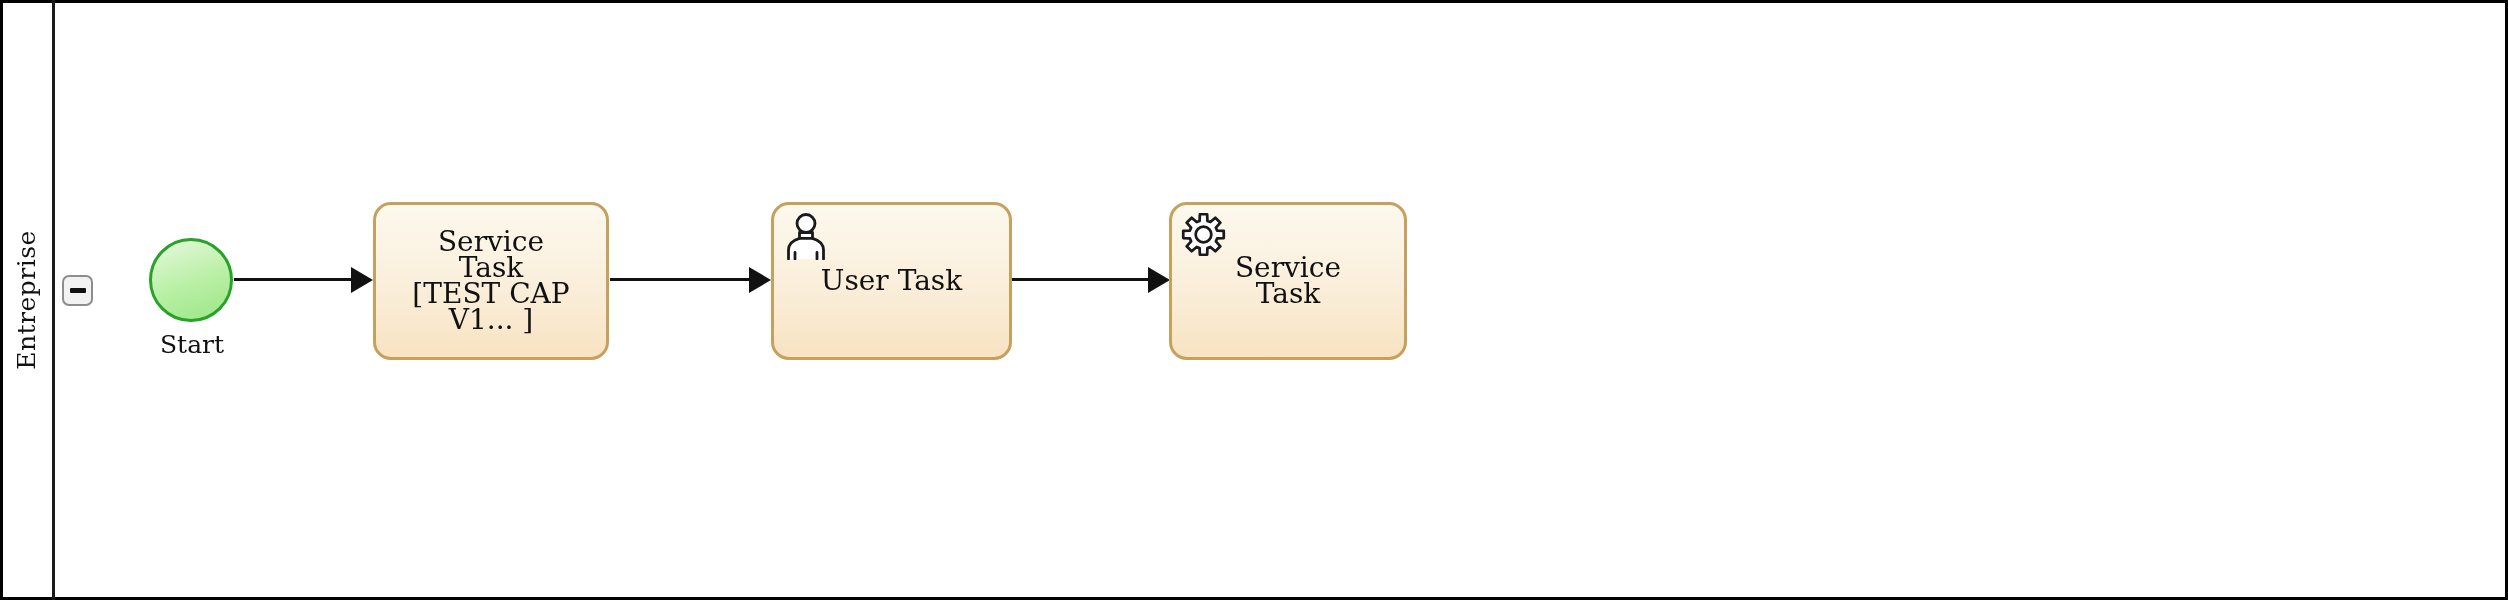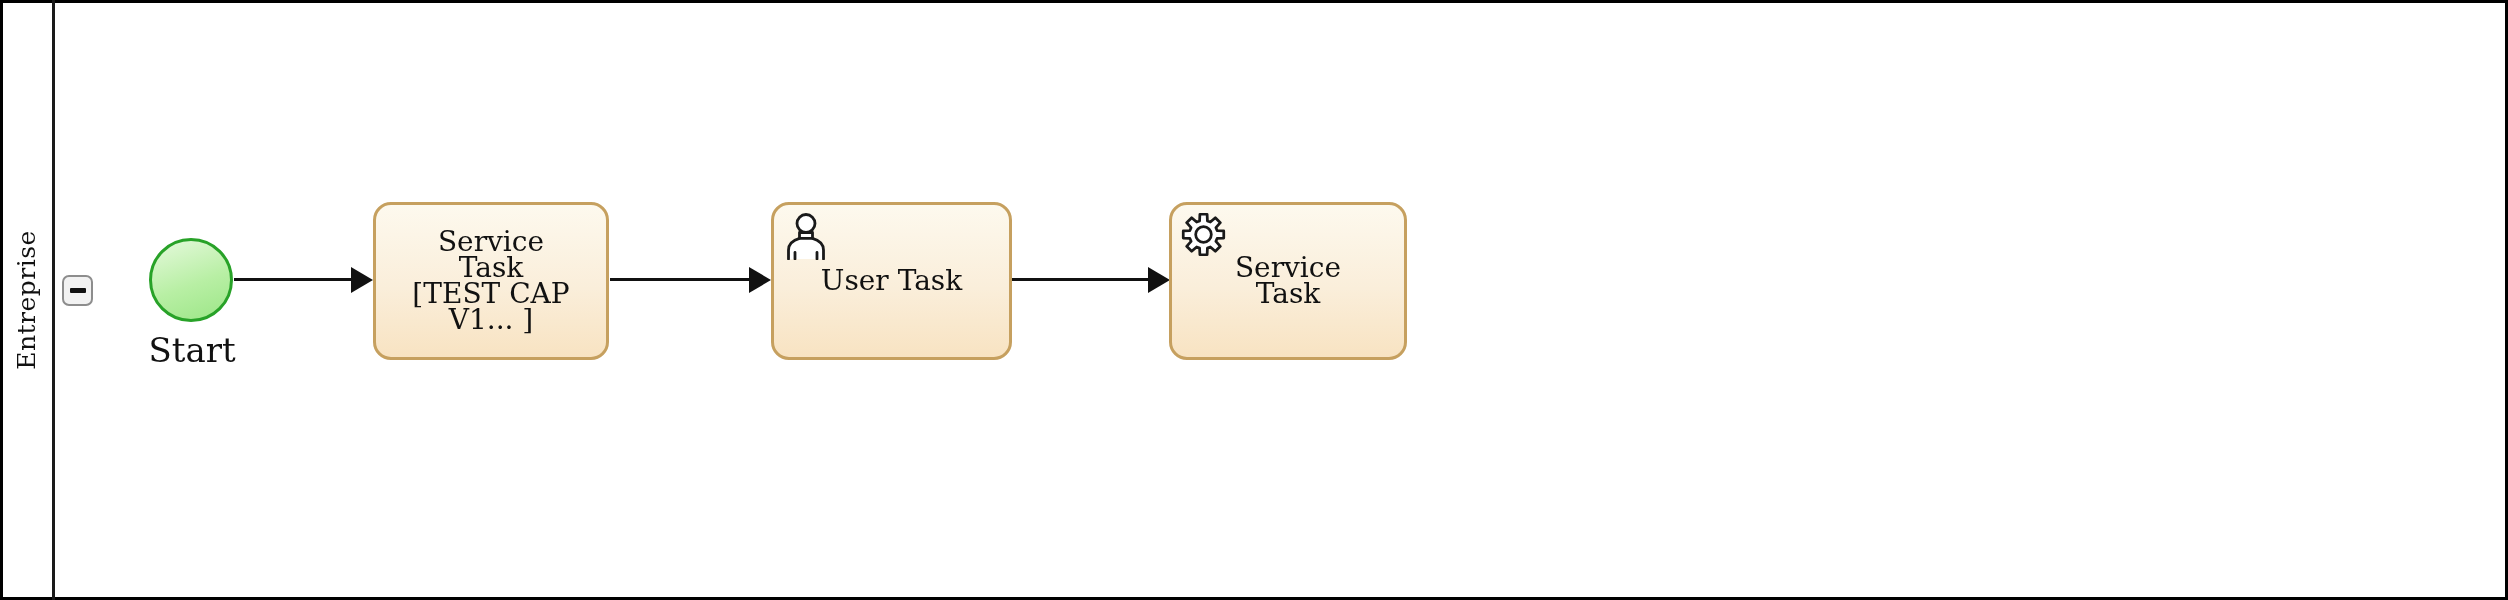--- a/index.html
+++ b/index.html
@@ -21,21 +21,21 @@
         box-sizing:border-box;background:#f2f2f2;border:2px solid #8d8d8d;
         border-radius:7px;display:flex;align-items:center;justify-content:center;
         cursor:pointer;}
   .minus-bar{width:16px;height:5px;background:#111;border-radius:1px;}
 
   .start-event{position:absolute;left:149px;top:238px;width:84px;height:84px;
         box-sizing:border-box;border-radius:50%;
         border:3px solid #28a228;
         background:linear-gradient(160deg,#ddf7d2 10%,#b8efa4 55%,#9ce687 100%);}
   .start-label{position:absolute;left:112px;top:330px;width:160px;
-        text-align:center;font-size:34px;}
+        text-align:center;font-size:25px;}
 
   .task{position:absolute;top:202px;height:158px;box-sizing:border-box;
         border:3px solid #c6a05f;border-radius:18px;
         background:linear-gradient(180deg,#fdf9ee 0%,#faeeda 55%,#f8e3c2 100%);
         display:flex;align-items:center;justify-content:center;}
   .task-1{left:373px;width:236px;}
   .task-2{left:771px;width:241px;}
   .task-3{left:1169px;width:238px;}
   .task-name{font-size:28px;line-height:26px;text-align:center;
         white-space:pre-line;}

